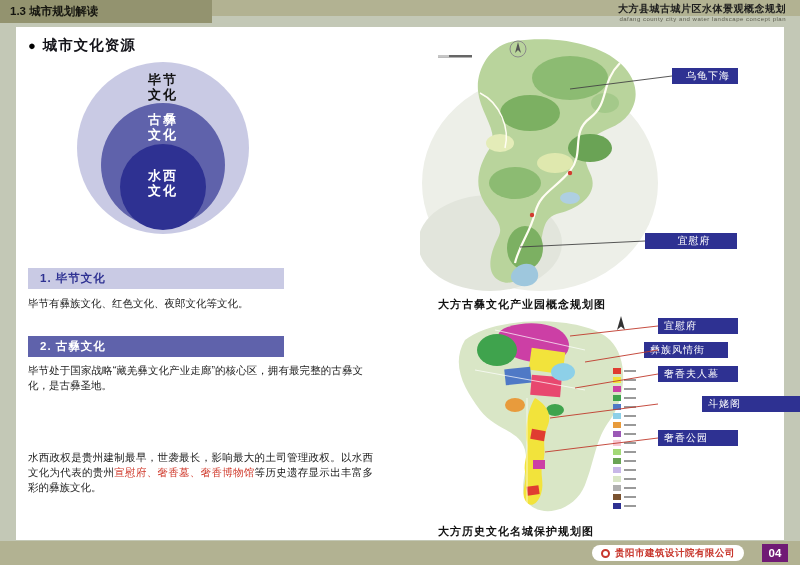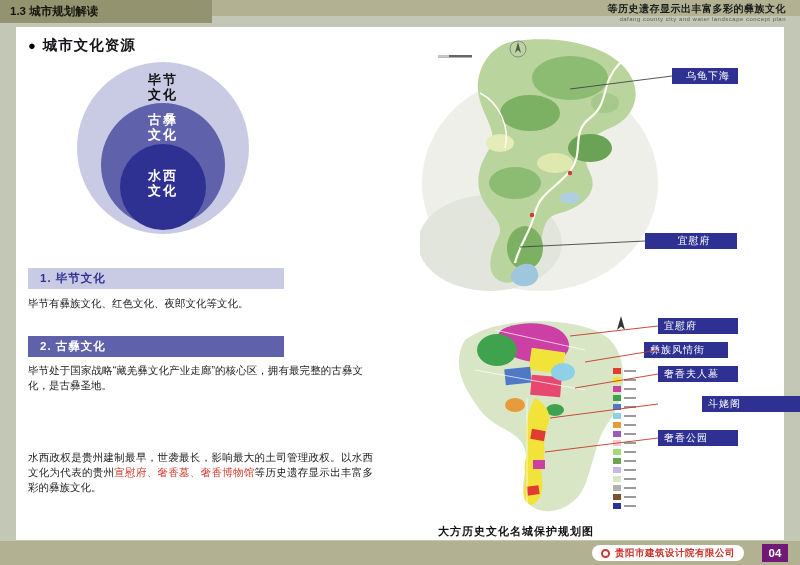--- a/index.html
+++ b/index.html
@@ -65,21 +65,21 @@
               color:#fff; font-size:11.5px; font-weight:bold; text-align:center; line-height:18px; }
 </style>
 </head>
 <body>
 
 <div class="page">
 
   <div class="header">
     <div class="header-left">1.3 城市规划解读</div>
     <div class="header-right">
-      <div class="t">等历史遗存显示出丰富多彩的彝族文化</div>
+      <div class="t">大方县城古城片区水体景观概念规划</div>
       <div class="s">dafang county city and water landscape concept plan</div>
     </div>
   </div>
 
   <div class="content">
 
     <div class="page-title">
       <span class="bullet">●</span><span>城市文化资源</span>
     </div>
 
@@ -131,20 +131,21 @@
           <rect x="18" y="22" width="34" height="2.5" fill="#666"></rect>
           <rect x="18" y="22" width="11" height="2.5" fill="#c6c6c6"></rect>
         </g>
       </svg>
       <div class="map-label" style="left:252px; top:35px; width:66px;">乌龟下海</div>
       <div class="map-label" style="left:225px; top:200px; width:92px;">宜慰府</div>
       <svg class="overlay" width="365" height="276">
         <line x1="252" y1="43" x2="150" y2="56" stroke="#444" stroke-width="0.9"></line>
         <line x1="225" y1="208" x2="100" y2="214" stroke="#444" stroke-width="0.9"></line>
       </svg>
+      <div class="caption" style="left:18px; top:264px;">大方古彝文化产业园概念规划图</div>
     </div>
 
     <div class="figure fig-bottom">
       <svg class="map-svg-b" width="205" height="212" viewBox="0 0 205 212">
         <rect x="0" y="0" width="205" height="212" fill="#ffffff"></rect>
         <path d="M30,30 C60,5 150,5 175,30 C195,50 190,90 175,110 C160,130 160,150 150,175 C140,200 110,208 95,195 C80,182 95,160 90,140 C85,120 60,120 45,100 C30,80 15,55 30,30 Z" fill="#d9e6c6"></path>
         <path d="M70,18 C90,10 120,12 130,25 C140,38 130,50 115,52 C100,54 75,50 68,38 C61,26 62,22 70,18 Z" fill="#cc3fa5"></path>
         <ellipse cx="62" cy="40" rx="20" ry="16" fill="#3fa34d"></ellipse>
         <rect x="95" y="40" width="34" height="22" fill="#f2e33b" transform="rotate(8 112 51)"></rect>
         <rect x="70" y="58" width="26" height="16" fill="#4f79c6" transform="rotate(-6 83 66)"></rect>

